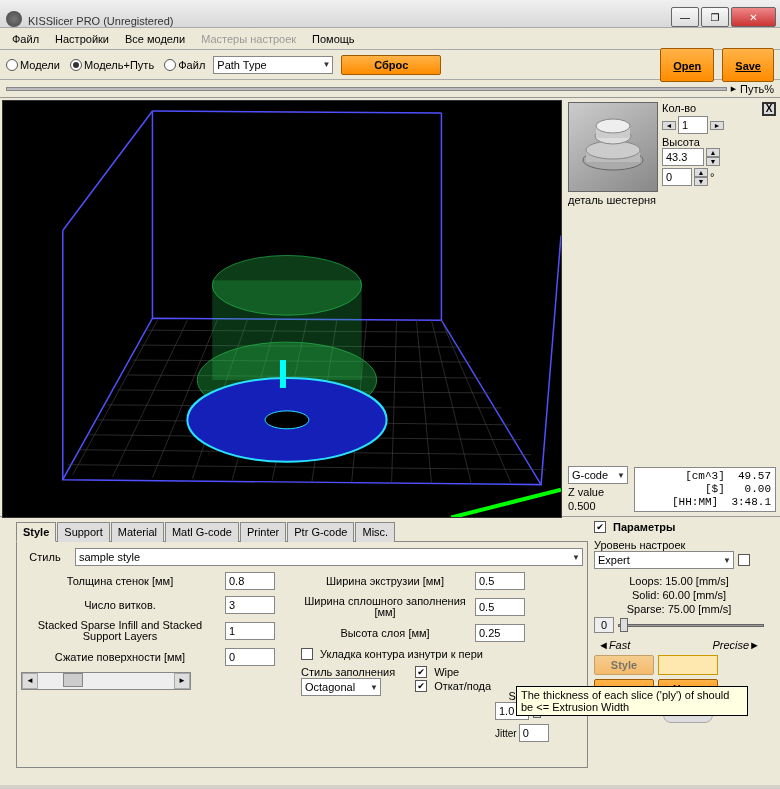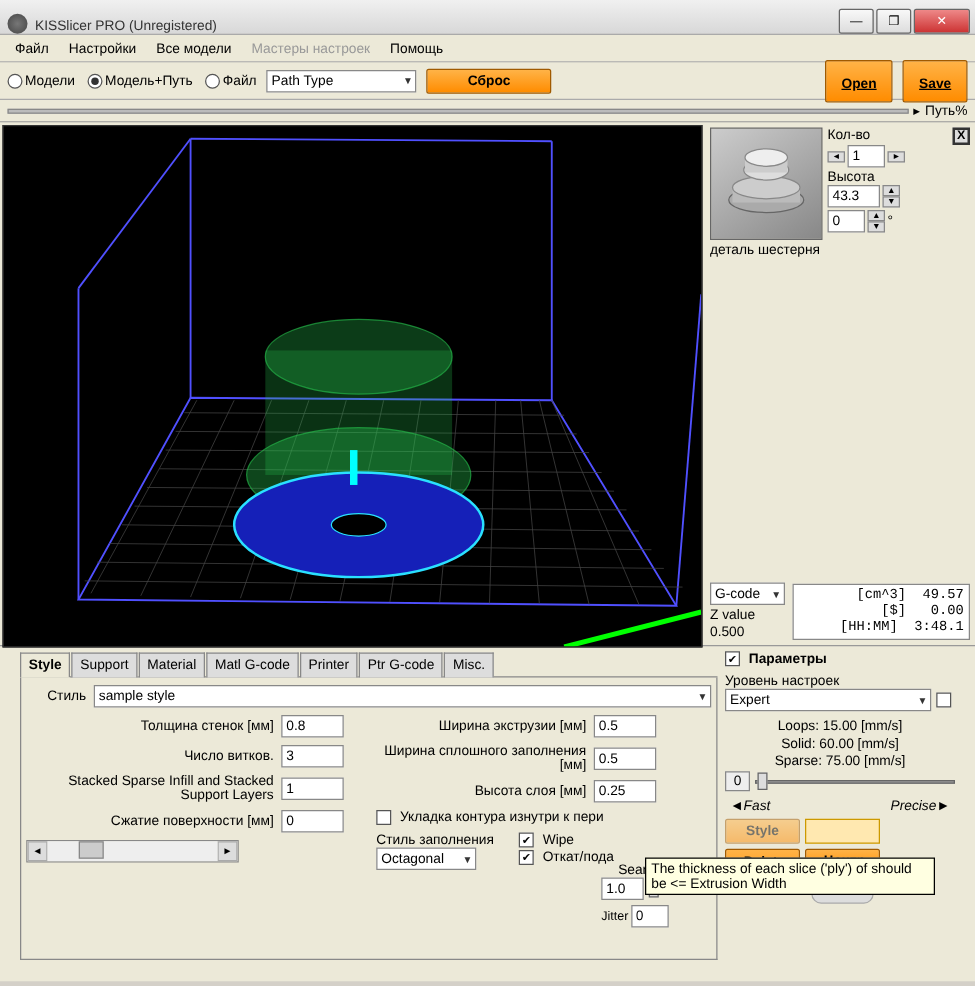--- a/index.html
+++ b/index.html
@@ -38,21 +38,21 @@
 .x-close { border:2px solid #333; width:14px; height:14px; font-size:10px; text-align:center; line-height:10px; background:#ddd; font-weight:bold;}
 .info-box { border:1px solid #888; background:#fff; font-family: 'Courier New', monospace; font-size:11px; padding:2px 4px; line-height:13px; white-space:pre; text-align:right;}
 .info-row { display:flex; align-items:center; gap:6px; margin-top:auto;}
 .bottom { background:#ece9d8; padding: 4px 16px; height: 269px; display:flex; gap:6px; border-top:1px solid #999;}
 .tabs-col { width:572px; }
 .tabs { display:flex; border-bottom:1px solid #888; }
 .tab { border:1px solid #888; border-bottom:none; padding:3px 6px; background:#ddd; margin-right:1px; position:relative; top:1px;}
 .tab.active { background:#ece9d8; font-weight:bold; border-bottom:1px solid #ece9d8;}
 .tab-body { border:1px solid #888; border-top:none; padding:6px 4px; height: 226px; position:relative;}
 .form-row { display:flex; align-items:center; margin-bottom:6px; gap:4px;}
-.form-label { text-align:right; padding-right:2px;}
+.form-label { text-align:center; padding-right:2px;}
 .input-sm { border:1px solid #888; background:#fff; height:18px; padding:0 3px; width:50px;}
 .right-col { flex:1; }
 .checkbox { width:12px; height:12px; border:1px solid #555; background:#fff; display:inline-flex; align-items:center; justify-content:center; margin-right:3px;}
 .checkbox.on::after{content:'✔'; font-size:9px; color:#000;}
 .tooltip { position:absolute; background:#ffffe1; border:1px solid #000; padding:2px 4px; font-size:11px; z-index:100;}
 .hslider { height:16px; display:flex; align-items:center; position:relative;}
 .hslider .track{flex:1; height:3px; background:#999; border:1px solid #666;}
 .hslider .thumb2{position:absolute; width:8px; height:14px; background:#ddd; border:1px solid #666;}
 .scroll-h { display:flex; border:1px solid #888;}
 .scroll-h .arr{width:16px;height:16px;background:#ddd;border:1px solid #aaa;text-align:center;font-size:8px;line-height:14px;}
@@ -316,21 +316,21 @@
     </div>
   </div>
 
   <div class="right-col">
     <div class="form-row">
       <span class="checkbox on"></span>
       <b>Параметры</b>
     </div>
     <div>Уровень настроек</div>
     <div class="form-row">
-      <div class="select" style="width:165px">
+      <div class="select" style="width:140px">
         <span>Expert</span>
       </div>
       <span class="checkbox"></span>
     </div>
     <div class="stats">Loops:  15.00 [mm/s]</div>
     <div class="stats">Solid:  60.00 [mm/s]</div>
     <div class="stats">Sparse: 75.00 [mm/s]</div>
     <div class="form-row">
       <span style="border:1px solid #888; padding:1px 6px; background:#eee">0</span>
       <div class="hslider" style="flex:1">

